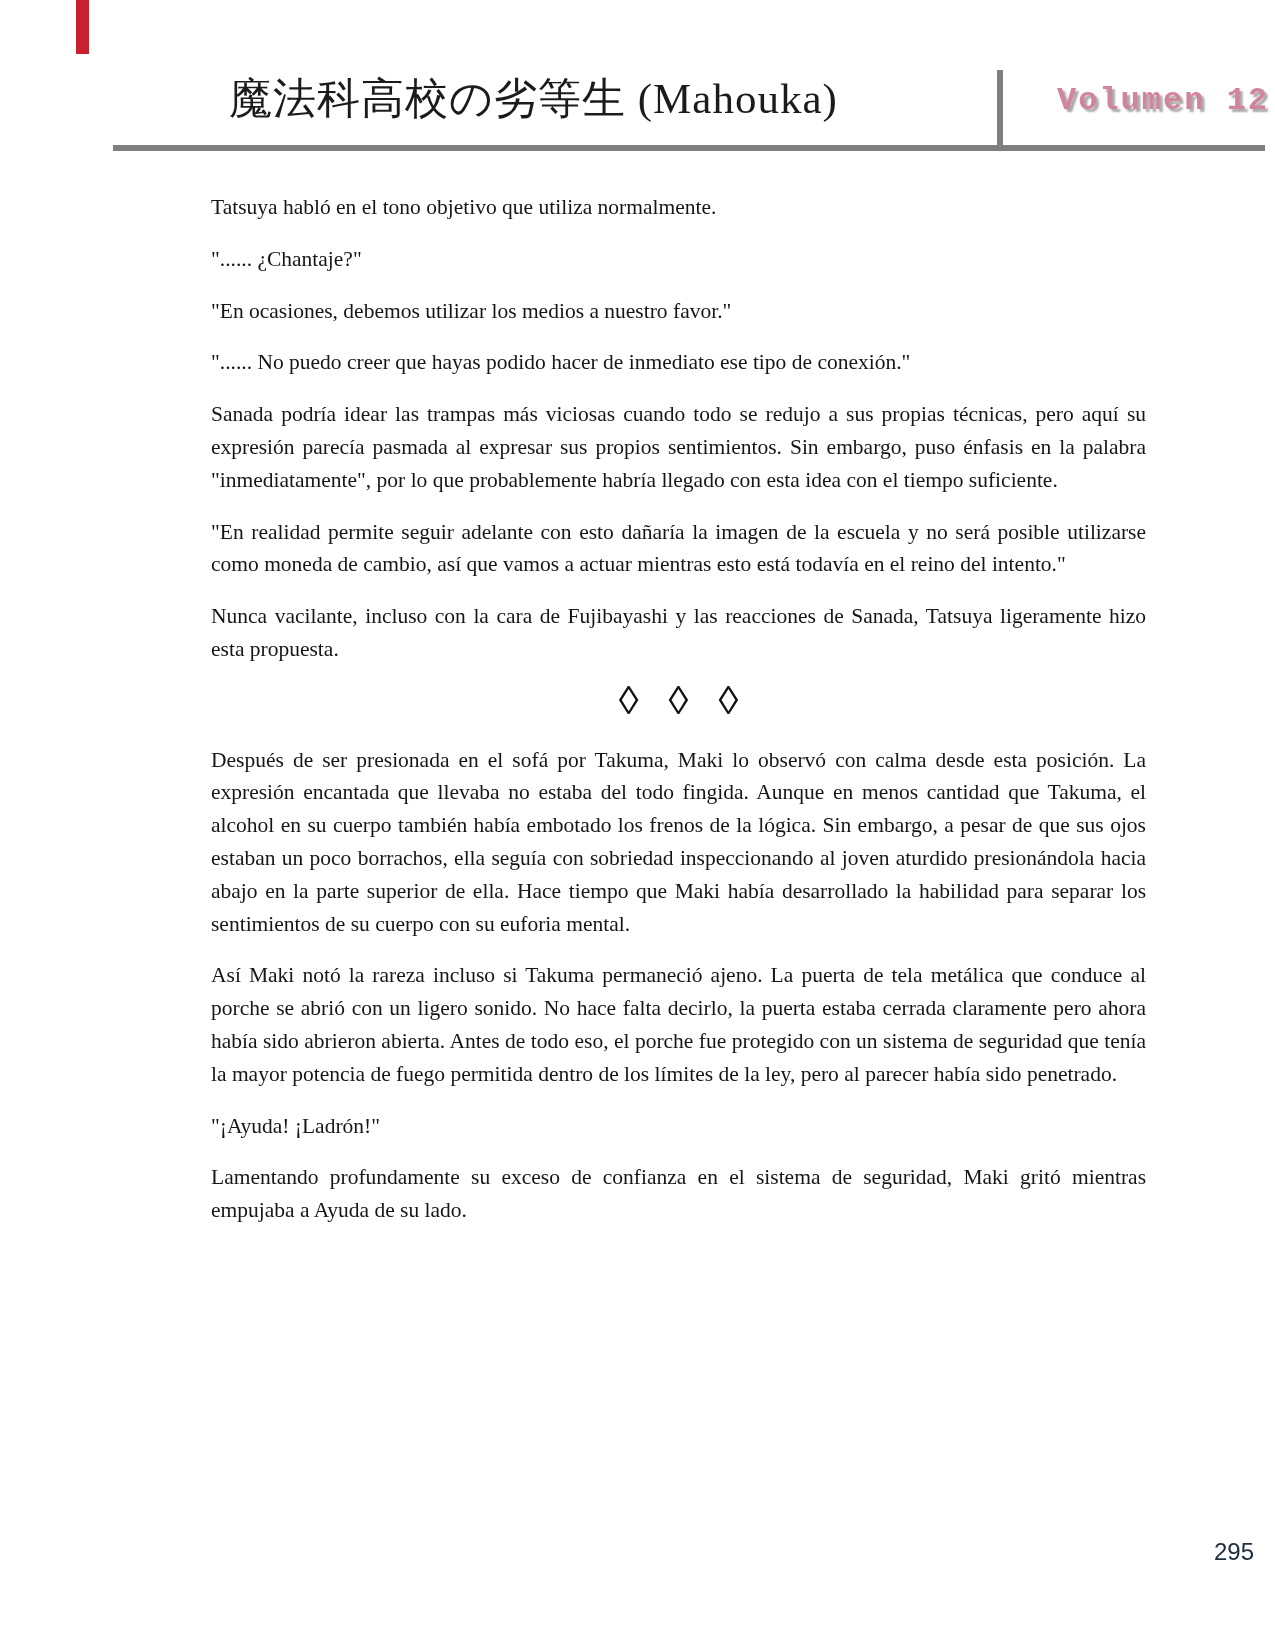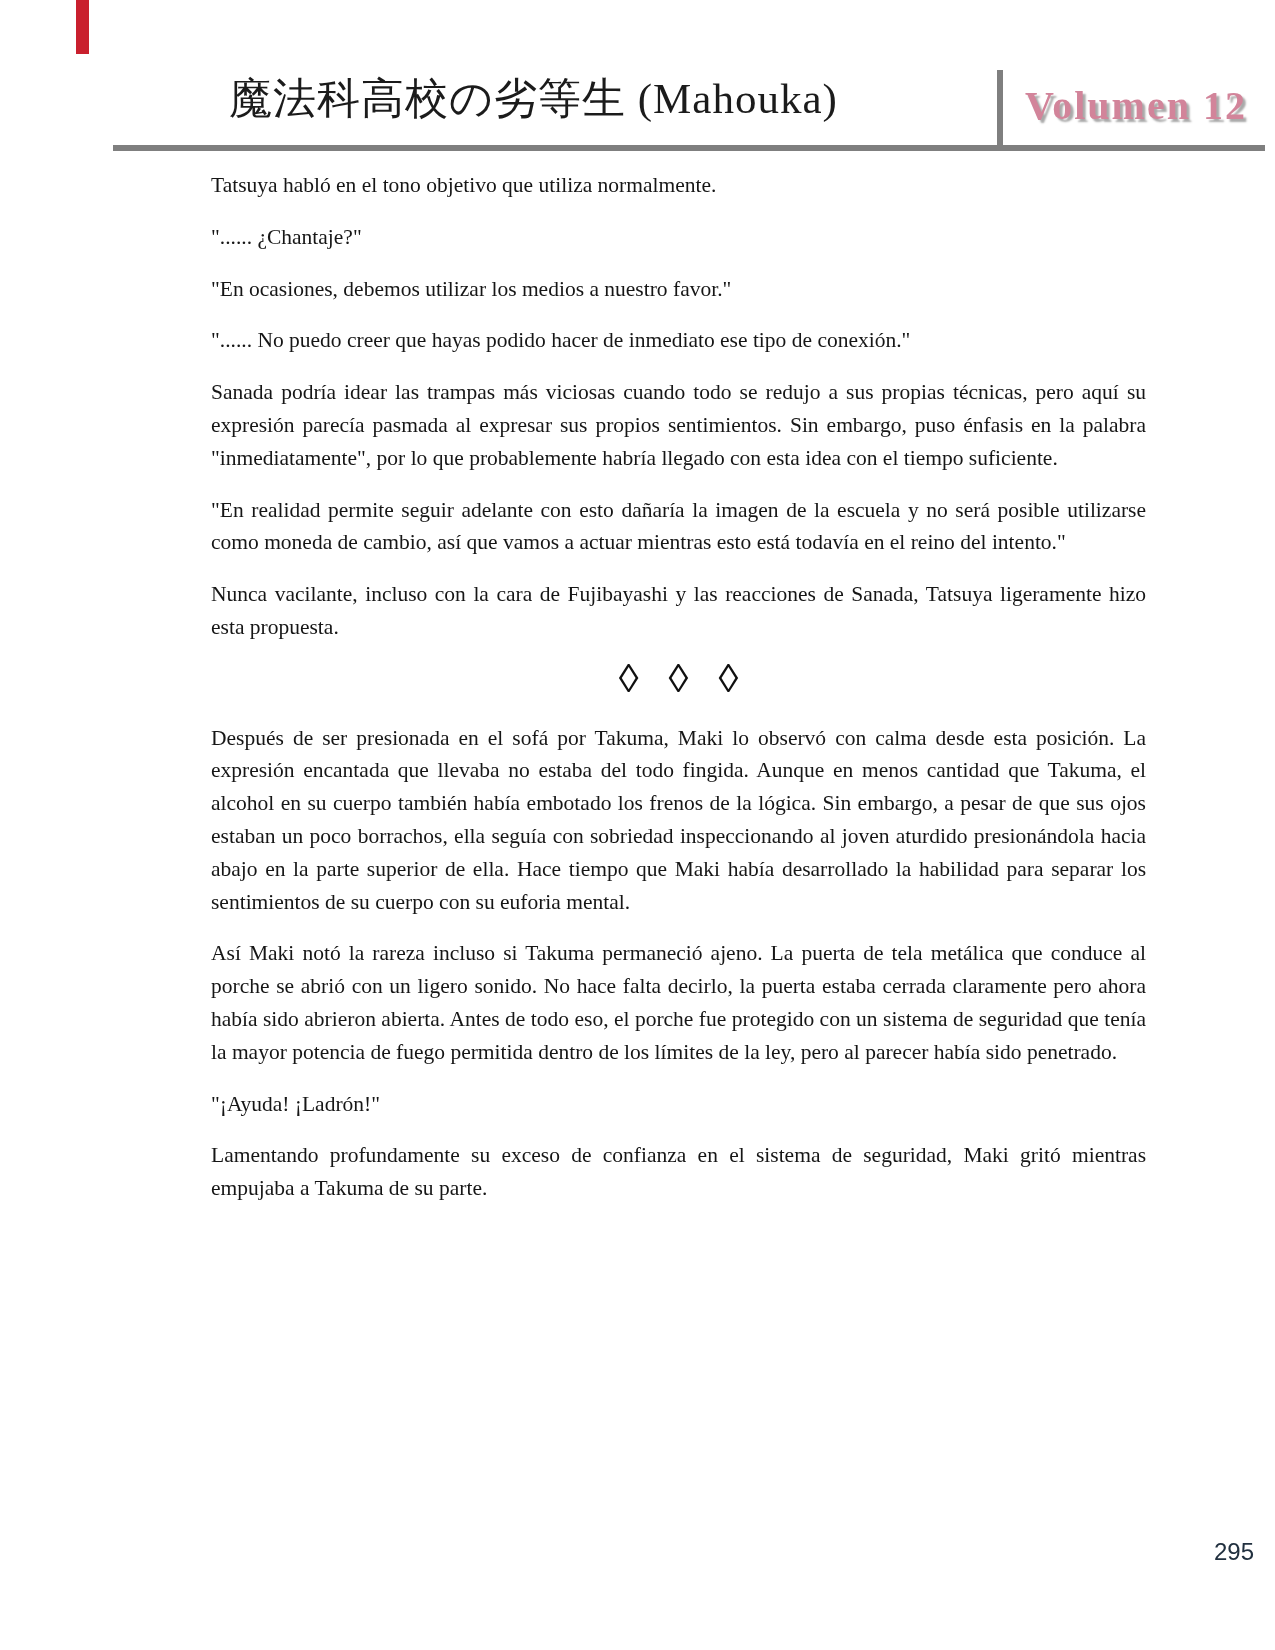--- a/index.html
+++ b/index.html
@@ -33,40 +33,40 @@
   }
   .vbar {
     position: absolute;
     left: 956px;
     top: 70px;
     width: 6px;
     height: 81px;
   }
   .volume {
     position: absolute;
-    left: 984px;
+    left: 1016px;
     top: 82px;
-    font-family: Liberation Serif, serif;
+    font-family: Liberation Mono, monospace;
     font-weight: bold;
-    font-size: 40px;
+    font-size: 32px;
     letter-spacing: 2px;
     white-space: nowrap;
     text-shadow: 3px 3px 2px #a9a9a9;
   }
   .rule {
     position: absolute;
     left: 72px;
     top: 145px;
     width: 1152px;
     height: 6px;
   }
   .body-text {
     position: absolute;
     left: 170px;
-    top: 169px;
+    top: 191px;
     width: 935px;
     font-size: 21.5px;
     line-height: 32.8px;
     text-align: justify;
   }
   .body-text p { margin: 0 0 19px 0; }
   .scene-divider {
     text-align: center;
     font-size: 40px;
     letter-spacing: 10px;
@@ -102,18 +102,18 @@
     <p>"...... ¿Chantaje?"</p>
     <p>"En ocasiones, debemos utilizar los medios a nuestro favor."</p>
     <p>"...... No puedo creer que hayas podido hacer de inmediato ese tipo de conexión."</p>
     <p>Sanada podría idear las trampas más viciosas cuando todo se redujo a sus propias técnicas, pero aquí su expresión parecía pasmada al expresar sus propios sentimientos. Sin embargo, puso énfasis en la palabra "inmediatamente", por lo que probablemente habría llegado con esta idea con el tiempo suficiente.</p>
     <p>"En realidad permite seguir adelante con esto dañaría la imagen de la escuela y no será posible utilizarse como moneda de cambio, así que vamos a actuar mientras esto está todavía en el reino del intento."</p>
     <p>Nunca vacilante, incluso con la cara de Fujibayashi y las reacciones de Sanada, Tatsuya ligeramente hizo esta propuesta.</p>
     <div class="scene-divider">◊ ◊ ◊</div>
     <p>Después de ser presionada en el sofá por Takuma, Maki lo observó con calma desde esta posición. La expresión encantada que llevaba no estaba del todo fingida. Aunque en menos cantidad que Takuma, el alcohol en su cuerpo también había embotado los frenos de la lógica. Sin embargo, a pesar de que sus ojos estaban un poco borrachos, ella seguía con sobriedad inspeccionando al joven aturdido presionándola hacia abajo en la parte superior de ella. Hace tiempo que Maki había desarrollado la habilidad para separar los sentimientos de su cuerpo con su euforia mental.</p>
     <p>Así Maki notó la rareza incluso si Takuma permaneció ajeno. La puerta de tela metálica que conduce al porche se abrió con un ligero sonido. No hace falta decirlo, la puerta estaba cerrada claramente pero ahora había sido abrieron abierta. Antes de todo eso, el porche fue protegido con un sistema de seguridad que tenía la mayor potencia de fuego permitida dentro de los límites de la ley, pero al parecer había sido penetrado.</p>
     <p>"¡Ayuda! ¡Ladrón!"</p>
-    <p>Lamentando profundamente su exceso de confianza en el sistema de seguridad, Maki gritó mientras empujaba a Takuma de su parte.</p>
+    <p>Lamentando profundamente su exceso de confianza en el sistema de seguridad, Maki gritó mientras empujaba a Ayuda de su lado.</p>
   </main>
 
   <div class="page-number" style="color: rgb(33, 48, 63);">295</div>
 
 </div>
 
 </body></html>

